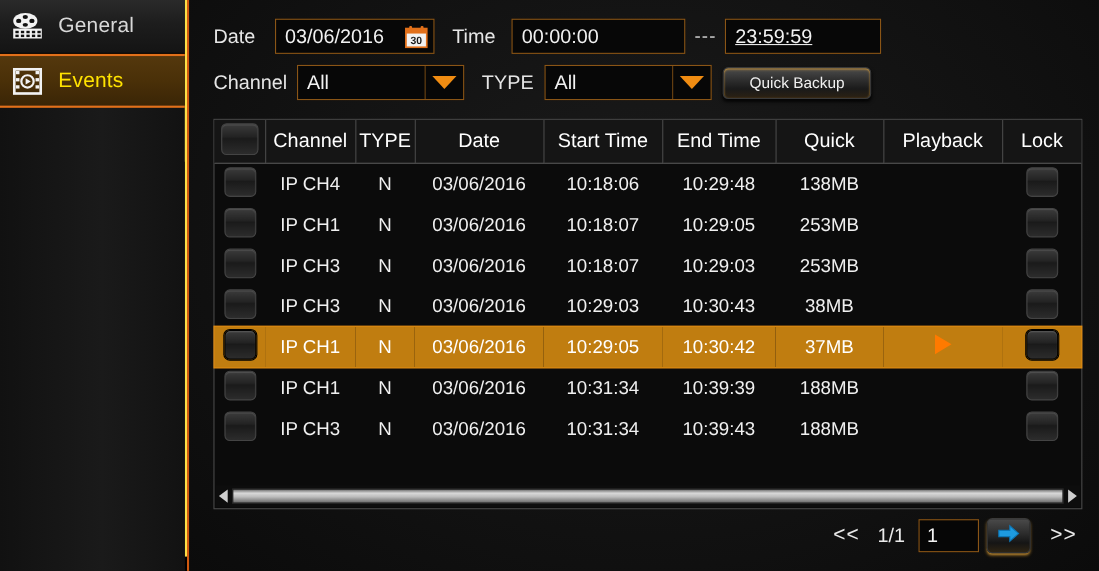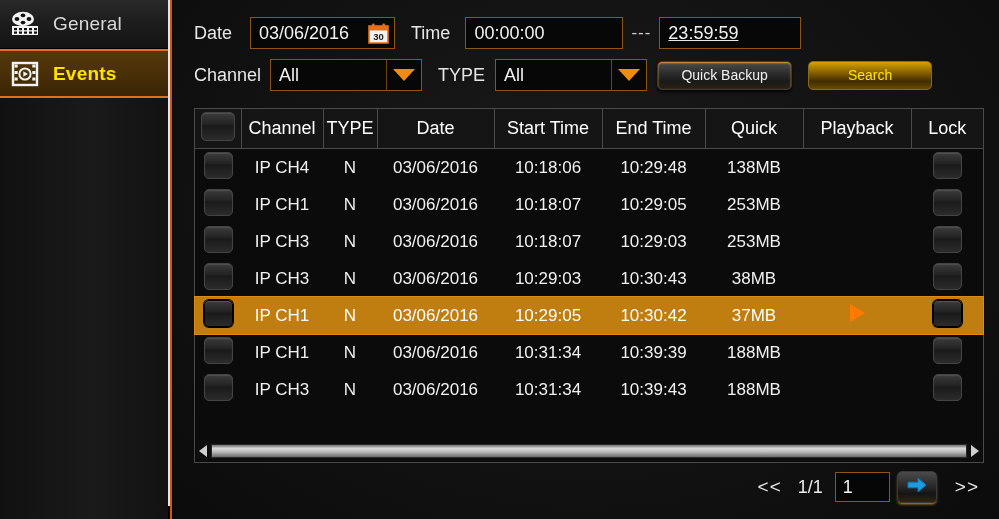--- a/index.html
+++ b/index.html
@@ -2,39 +2,39 @@
 <html><head>
 <meta charset="utf-8">
 <style>
   html,body{margin:0;padding:0;background:#000;}
   body{
     width:999px;height:519px;overflow:hidden;
     font-family:"Liberation Sans","DejaVu Sans",sans-serif;
     color:#e8e8e8;
     -webkit-font-smoothing:antialiased;
   }
-  #app{position:relative;width:999px;height:506px;background:#e5e5e5;}
+  #app{position:relative;width:999px;height:506px;background:#fde047;}
 
   
   #sidebar{
     position:absolute;left:0;top:0;width:168px;height:519px;
     background:linear-gradient(90deg,#111 0%,#1a1a1a 55%,#121212 100%);
   }
   .nav-item{
     position:relative;height:49px;display:flex;align-items:center;
     padding-left:10px;box-sizing:border-box;
     background:linear-gradient(180deg,#2a2a2a 0%,#1d1d1d 45%,#141414 100%);
     border-bottom:1px solid #000;
   }
   .nav-item.active{
     background:linear-gradient(180deg,#54380d 0%,#4a3008 50%,#3a2506 100%);
     border-top:2px solid #e2701a;border-bottom:2px solid #e2701a;
   }
   .nav-item .lbl{font-size:19px;color:#d8d8d8;margin-left:13px;letter-spacing:.2px;}
-  .nav-item.active .lbl{color:#ffe200;font-weight:bold;}
+  .nav-item.active .lbl{color:#ffe200;}
   .nav-icon{width:30px;height:28px;flex:0 0 30px;position:relative;}
   #nav-gap{position:absolute;left:0;top:147px;width:168px;height:372px;
     background:linear-gradient(180deg,#151515 0%,#0e0e0e 100%);}
 
   
   #panel{
     position:absolute;left:170px;top:0;width:829px;height:519px;
     background:#141414;
     border-left:2px solid #d0590f;
     box-sizing:border-box;
@@ -252,21 +252,20 @@
         <span class="flabel" style="margin-left:16px">TYPE</span>
 
         <div class="fieldbox" id="type-box">
           <span class="val">All</span>
           <span class="ddwrap">
               <span class="caret"></span>
             </span>
         </div>
 
         <div class="btn" id="quick-backup">Quick Backup</div>
-        <div class="btn" id="search-btn">Search</div>
       </div>
     </div>
 
     <div id="tablebox">
       <table>
         <colgroup>
           <col style="width:46px">
             <col style="width:82px">
             <col style="width:54px">
           <col style="width:117px">

